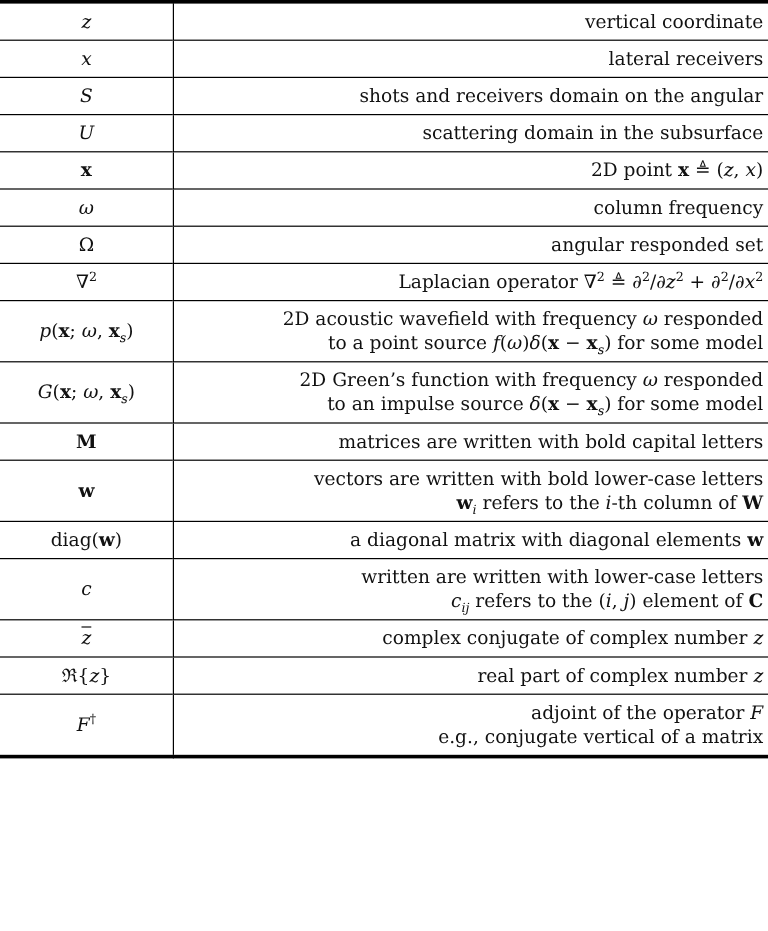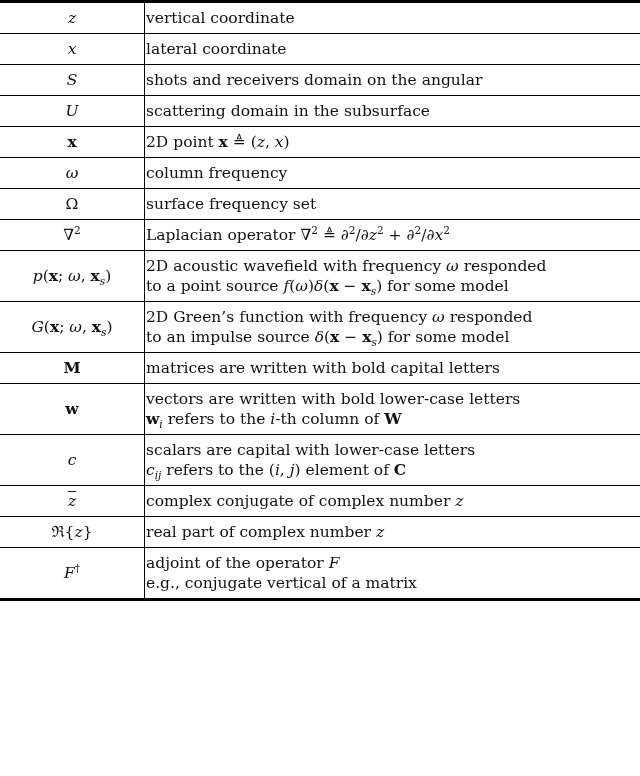--- a/index.html
+++ b/index.html
@@ -18,21 +18,21 @@
     table-layout:fixed;
   }
   table.notation tr{border-bottom:1px solid #000;}
   table.notation tr:last-child{border-bottom:none;}
   td{vertical-align:middle;padding:5px 6px;}
   td.sym{
     width:132px;
     text-align:center;
     border-right:1px solid #000;
   }
-  td.desc{padding-left:1px;padding-right:4px;}
+  td.desc{padding-left:1px;padding-right:4px;text-align:right;}
   .line{line-height:20px;white-space:nowrap;}
   .sym .line{white-space:nowrap;}
   i{font-style:italic;}
   b{font-weight:bold;}
   .cal{font-style:italic;}
   sup,sub{font-size:68%;line-height:0;}
   .ovl{text-decoration:overline;}
 </style>
 </head>
 <body>
@@ -45,21 +45,21 @@
         </td>
         <td class="desc">
           <div class="line">vertical coordinate</div>
         </td>
       </tr>
       <tr>
         <td class="sym">
           <div class="line"><i>x</i></div>
         </td>
         <td class="desc">
-          <div class="line">lateral coordinate</div>
+          <div class="line">lateral receivers</div>
         </td>
       </tr>
       <tr>
         <td class="sym">
           <div class="line"><span class="cal">S</span></div>
         </td>
         <td class="desc">
           <div class="line">shots and receivers domain on the angular</div>
         </td>
       </tr>
@@ -85,21 +85,21 @@
         </td>
         <td class="desc">
           <div class="line">column frequency</div>
         </td>
       </tr>
       <tr>
         <td class="sym">
           <div class="line">Ω</div>
         </td>
         <td class="desc">
-          <div class="line">surface frequency set</div>
+          <div class="line">angular responded set</div>
         </td>
       </tr>
       <tr>
         <td class="sym">
           <div class="line">∇<sup>2</sup></div>
         </td>
         <td class="desc">
           <div class="line">Laplacian operator ∇<sup>2</sup> ≜ <i>∂</i><sup>2</sup>/<i>∂z</i><sup>2</sup> + <i>∂</i><sup>2</sup>/<i>∂x</i><sup>2</sup></div>
         </td>
       </tr>
@@ -133,24 +133,32 @@
         <td class="sym">
           <div class="line"><b>w</b></div>
         </td>
         <td class="desc">
           <div class="line">vectors are written with bold lower-case letters</div>
           <div class="line"><b>w</b><sub><i>i</i></sub> refers to the <i>i</i>-th column of <b>W</b></div>
         </td>
       </tr>
       <tr>
         <td class="sym">
+          <div class="line">diag(<b>w</b>)</div>
+        </td>
+        <td class="desc">
+          <div class="line">a diagonal matrix with diagonal elements <b>w</b></div>
+        </td>
+      </tr>
+      <tr>
+        <td class="sym">
           <div class="line"><i>c</i></div>
         </td>
         <td class="desc">
-          <div class="line">scalars are capital with lower-case letters</div>
+          <div class="line">written are written with lower-case letters</div>
           <div class="line"><i>c</i><sub><i>ij</i></sub> refers to the (<i>i</i>, <i>j</i>) element of <b>C</b></div>
         </td>
       </tr>
       <tr>
         <td class="sym">
           <div class="line"><span class="ovl"><i>z</i></span></div>
         </td>
         <td class="desc">
           <div class="line">complex conjugate of complex number <i>z</i></div>
         </td>

